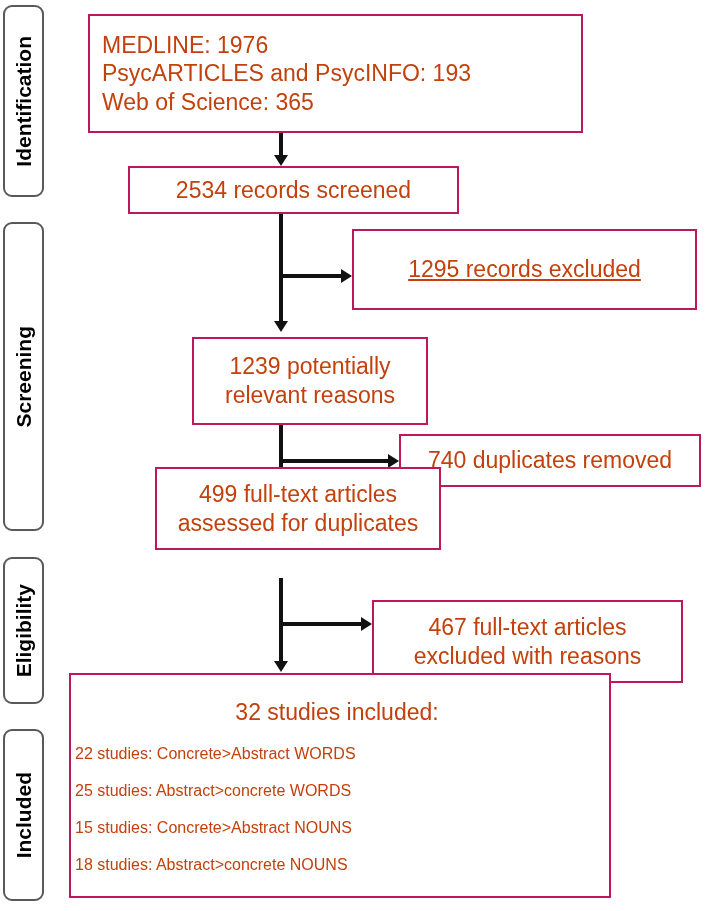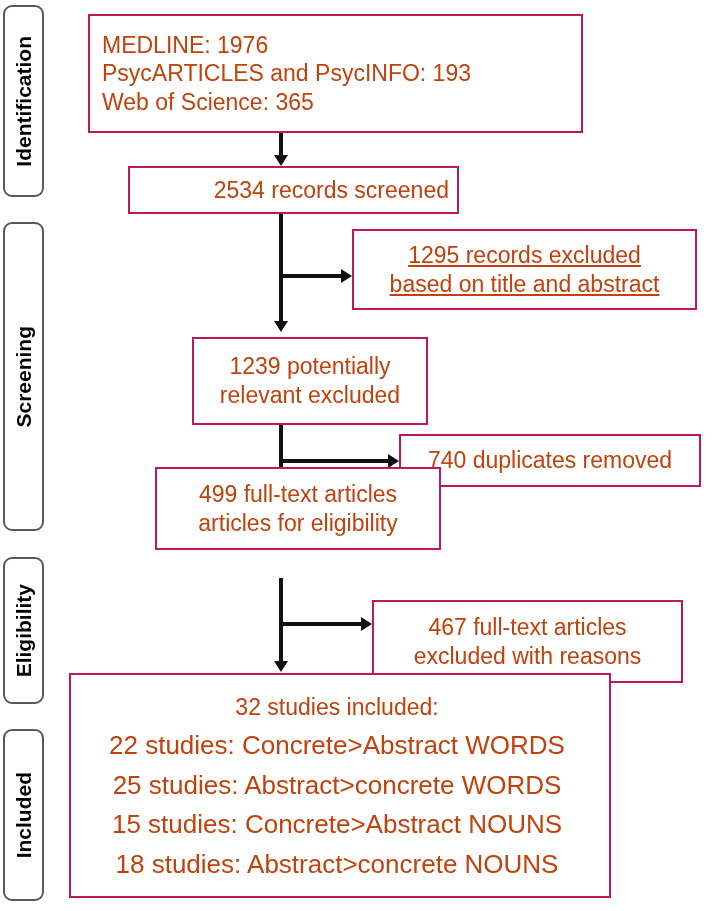--- a/index.html
+++ b/index.html
@@ -95,22 +95,22 @@
     justify-content: space-around;
     height: 100%;
     padding: 14px 10px 12px 4px;
     box-sizing: border-box;
   }
   .included-list .headline {
     text-align: center;
     font-size: 23px;
   }
   .included-list .entry {
-    text-align: center;
-    font-size: 26px;
+    text-align: left;
+    font-size: 16px;
   }
 </style>
 </head>
 <body>
 
 <div id="prisma-figure">
 
   <div class="stage-rail" style="top:5px; height:192px;">
     <span class="stage-label">Identification</span>
   </div>
@@ -129,53 +129,52 @@
 
   <div class="flow-box align-left" style="left:88px; top:14px; width:495px; height:119px;">
     <span class="line">MEDLINE: 1976</span>
     <span class="line">PsycARTICLES and PsycINFO: 193</span>
     <span class="line">Web of Science: 365</span>
   </div>
 
   <div class="connector-v" style="left:279px; top:133px; height:24px;"></div>
   <div class="arrow-down" style="left:274px; top:155px;"></div>
 
-  <div class="flow-box align-center" style="left:128px; top:166px; width:331px; height:48px;align-items:flex-end;">
+  <div class="flow-box align-center" style="left:128px; top:166px; width:331px; height:48px;">
     <span class="line">2534 records screened</span>
   </div>
 
   <div class="connector-v" style="left:279px; top:214px; height:109px;"></div>
   <div class="arrow-down" style="left:274px; top:321px;"></div>
 
   <div class="connector-h" style="left:279px; top:274px; width:64px;"></div>
   <div class="arrow-right" style="left:341px; top:269px;"></div>
 
   <div class="flow-box align-center" style="left:352px; top:229px; width:345px; height:81px;text-decoration:underline;">
     <span class="line">1295 records excluded</span>
-    <span class="line">based on title and abstract</span>
   </div>
 
   <div class="flow-box align-center" style="left:192px; top:337px; width:236px; height:88px;">
     <span class="line">1239 potentially</span>
-    <span class="line">relevant excluded</span>
+    <span class="line">relevant reasons</span>
   </div>
 
   <div class="connector-v" style="left:279px; top:425px; height:58px;"></div>
   <div class="arrow-down" style="left:274px; top:482px;"></div>
 
   <div class="connector-h" style="left:279px; top:459px; width:111px;"></div>
   <div class="arrow-right" style="left:388px; top:454px;"></div>
 
   <div class="flow-box align-center" style="left:399px; top:434px; width:302px; height:53px;">
     <span class="line">740 duplicates removed</span>
   </div>
 
   <div class="flow-box align-center" style="left:155px; top:467px; width:286px; height:83px;">
     <span class="line">499 full-text articles</span>
-    <span class="line">articles for eligibility</span>
+    <span class="line">assessed for duplicates</span>
   </div>
 
   <div class="connector-v" style="left:279px; top:578px; height:85px;"></div>
   <div class="arrow-down" style="left:274px; top:661px;"></div>
 
   <div class="connector-h" style="left:279px; top:622px; width:84px;"></div>
   <div class="arrow-right" style="left:361px; top:617px;"></div>
 
   <div class="flow-box align-center" style="left:372px; top:600px; width:311px; height:83px;">
     <span class="line">467 full-text articles</span>

